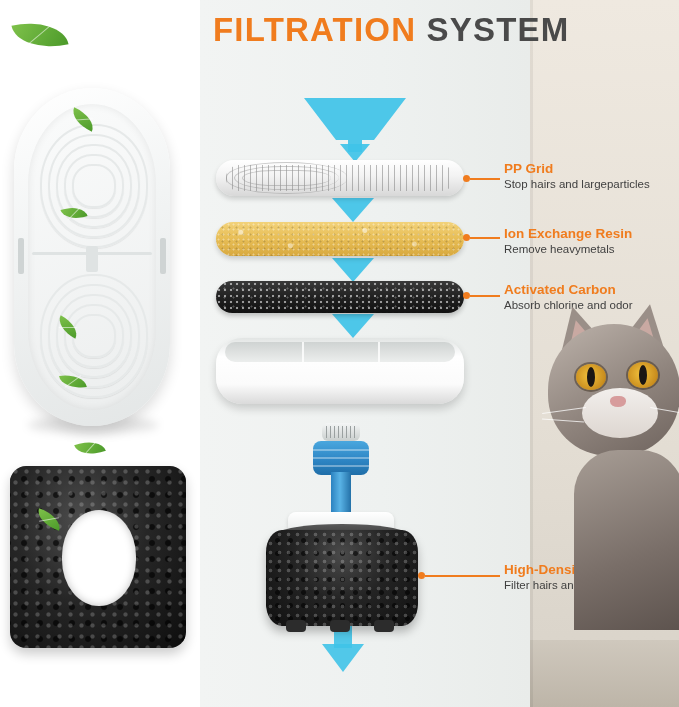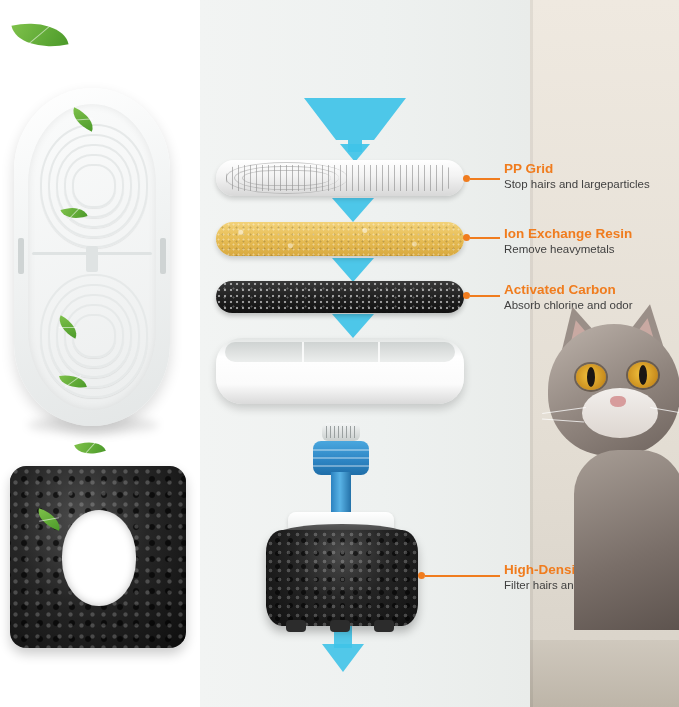--- a/index.html
+++ b/index.html
@@ -425,20 +425,23 @@
 
 <div class="poster">
 
   <div class="bg-left"></div>
   <div class="bg-mid"></div>
   <div class="bg-right"></div>
   <div class="bg-right-floor"></div>
   <div class="bg-right-wall-edge"></div>
 
   <div class="title-block">
+    <div class="title-line2">
+      <span class="t-orange">FILTRATION</span><span class="t-dark">&nbsp;</span><span class="t-dark">SYSTEM</span>
+    </div>
   </div>
 
   <div class="soft-shadow" style="left:28px; top:416px; width:130px; height:18px;"></div>
   <div class="grid-filter">
     <div class="grid-filter-inner">
       <div class="arc-ring" style="left:12px; top:20px; width:104px; height:120px; border-radius:52px/60px;"></div>
       <div class="arc-ring" style="left:20px; top:30px; width:88px; height:100px; border-radius:44px/50px;"></div>
       <div class="arc-ring" style="left:28px; top:40px; width:72px; height:80px; border-radius:36px/40px;"></div>
       <div class="arc-ring" style="left:36px; top:50px; width:56px; height:60px; border-radius:28px/30px;"></div>
       <div class="arc-ring" style="left:44px; top:60px; width:40px; height:40px; border-radius:20px/20px;"></div>

